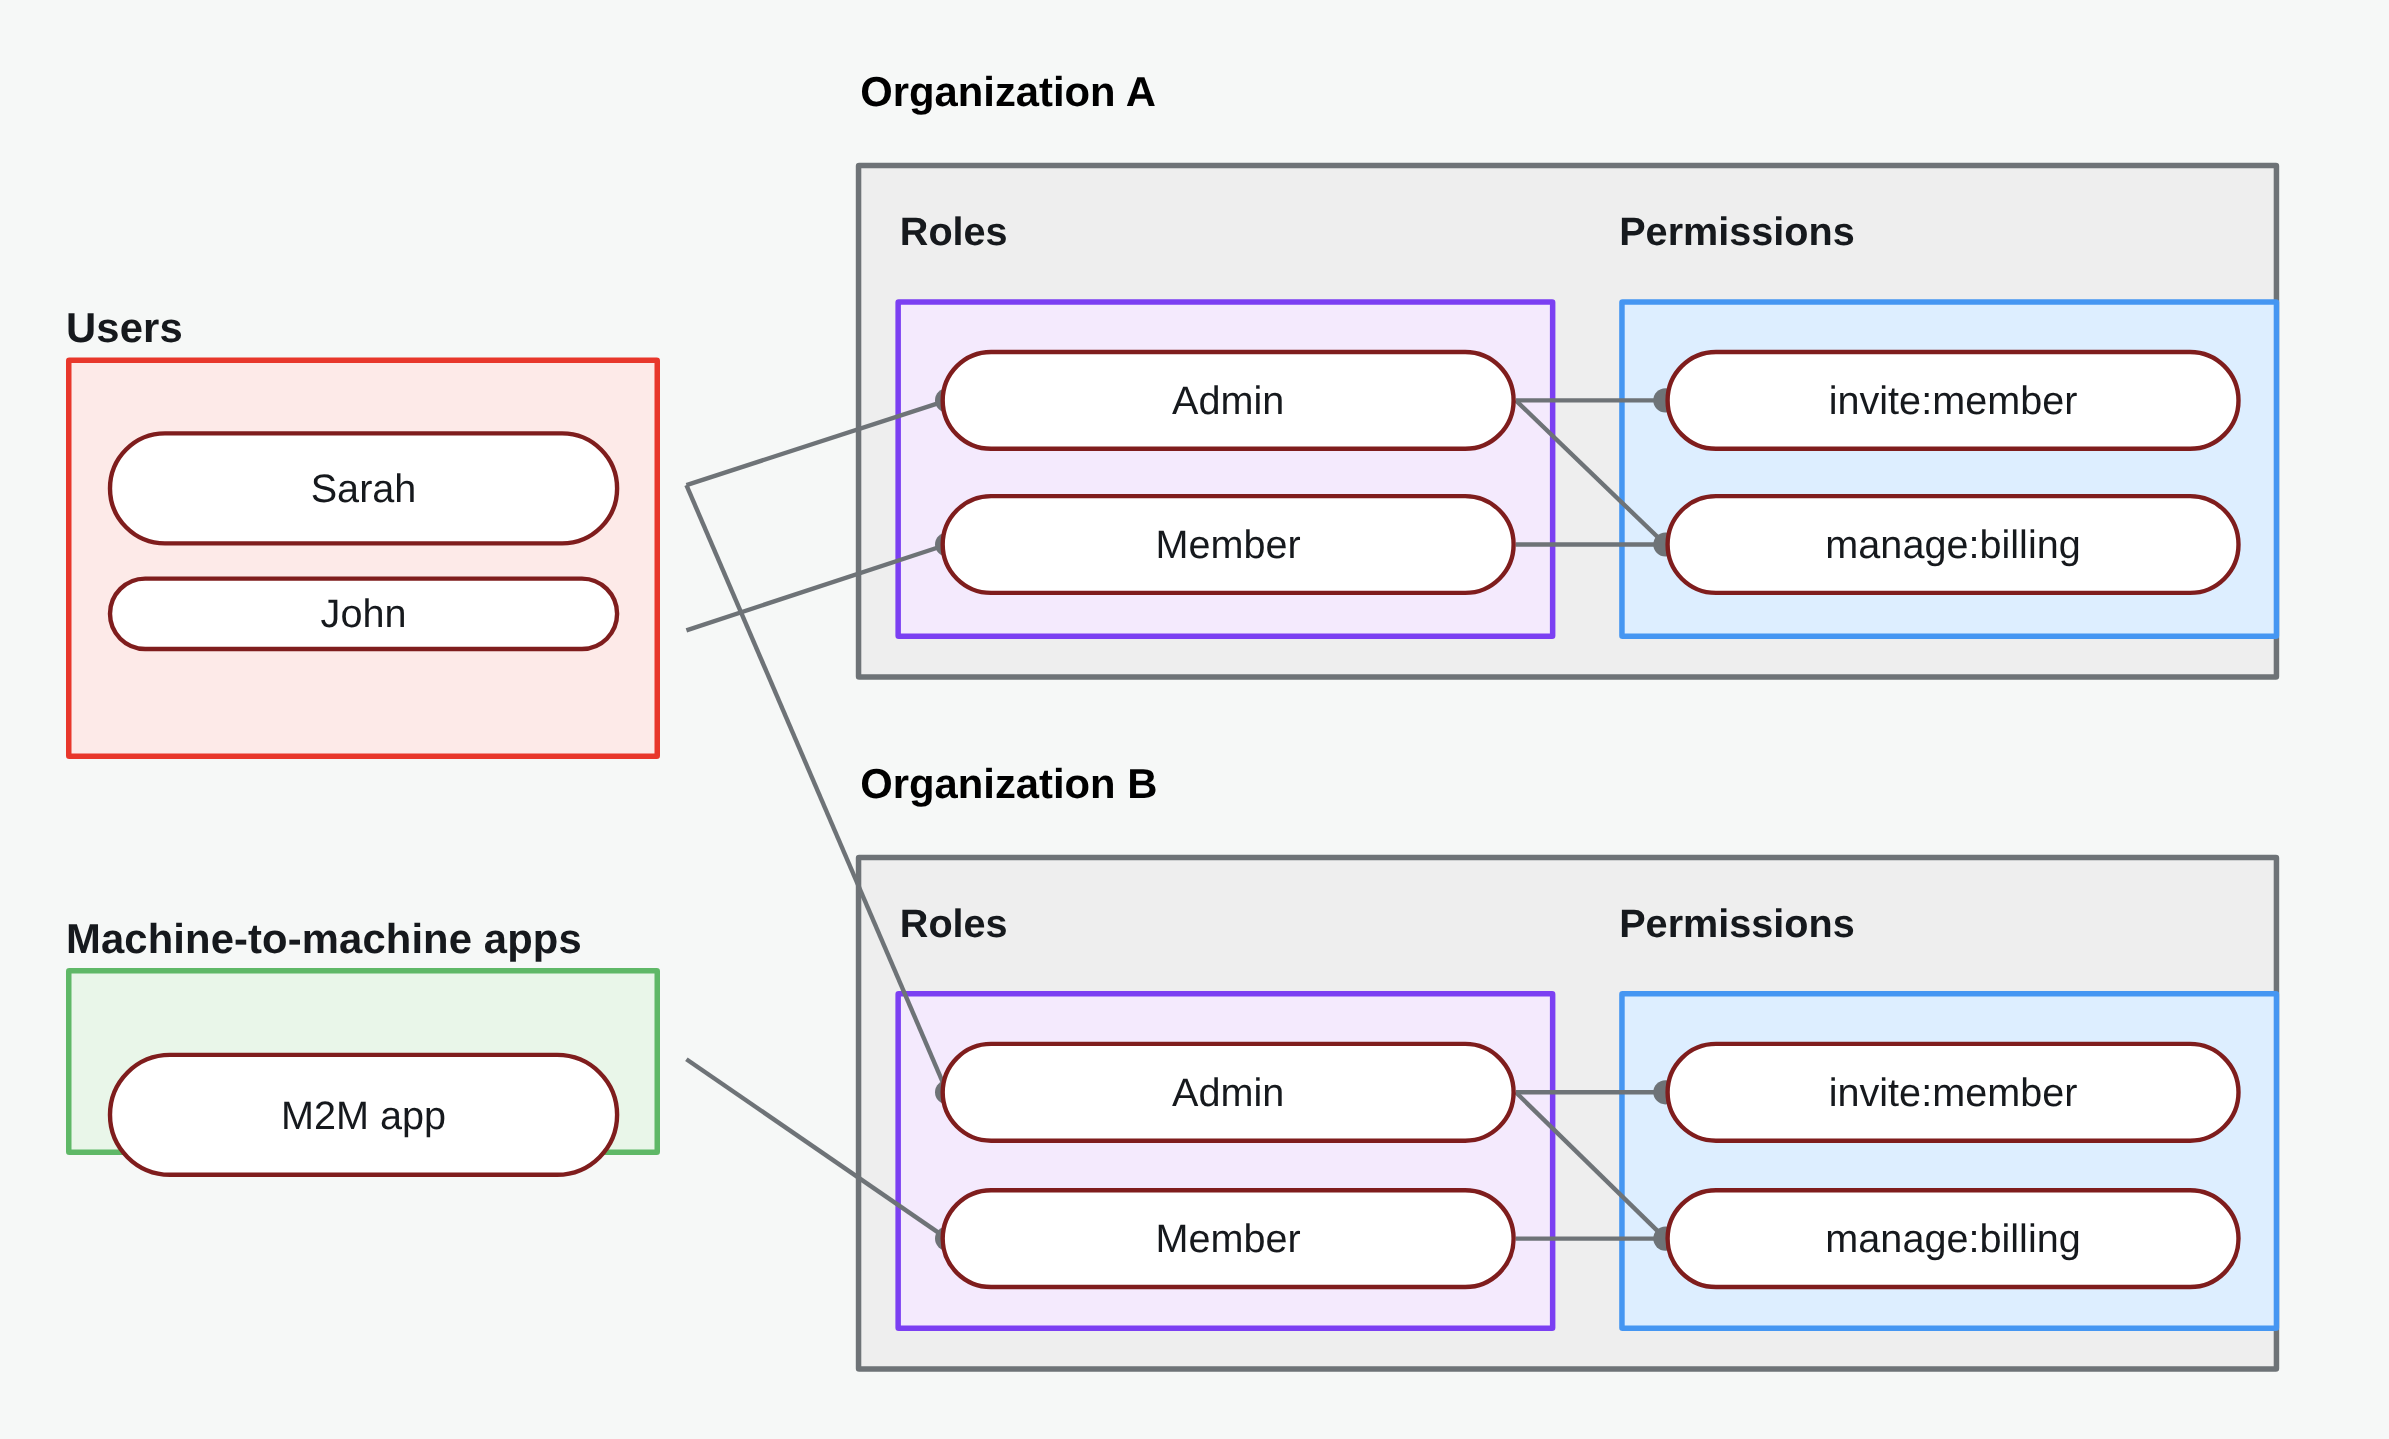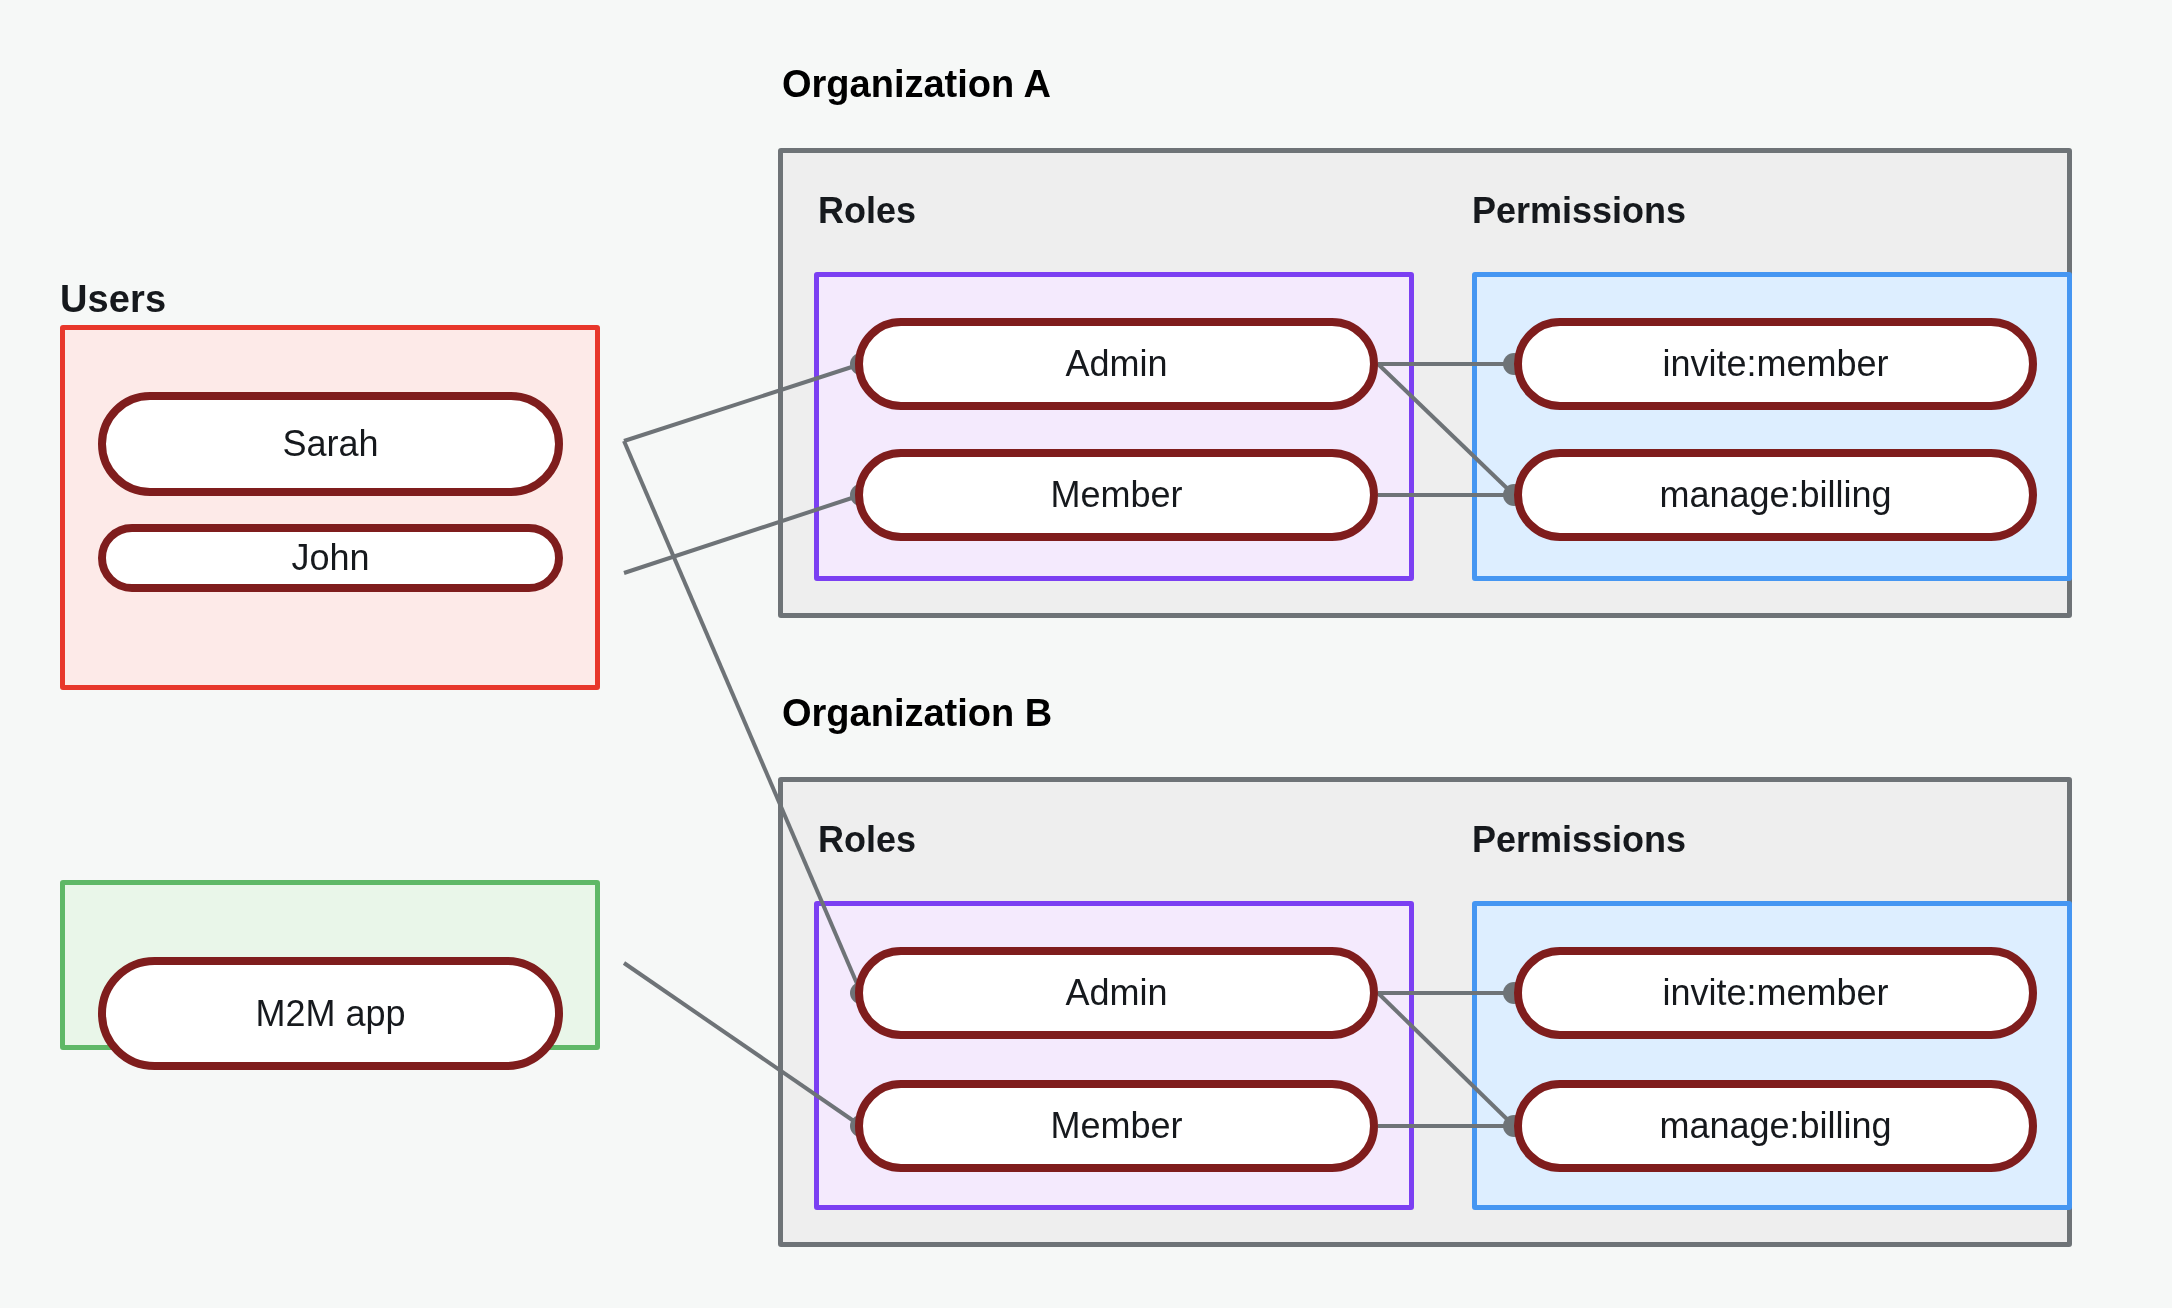--- a/index.html
+++ b/index.html
@@ -81,21 +81,21 @@
   .box-perms {
     border-width: 5px;
     border-color: #4596f2;
     background: #ddeeff;
     border-radius: 3px;
     z-index: 3;
   }
   .node {
     position: absolute;
     background: #ffffff;
-    border: 8px solid #7f1d1d;
+    border: 4px solid #7f1d1d;
     border-radius: 999px;
     display: flex;
     align-items: center;
     justify-content: center;
     font-size: 36px;
     color: #16191d;
     z-index: 7;
     white-space: nowrap;
   }
 </style>
@@ -140,20 +140,21 @@
   </svg>
 
   <div class="section-title" style="left:60px; top:240px;">Users</div>
 
   <div class="box box-users" style="left:60px; top:325px; width:540px; height:365px;"></div>
 
   <div class="node" style="left:98px; top:392px; width:465px; height:104px;">Sarah</div>
 
   <div class="node" style="left:98px; top:524px; width:465px; height:68px;text-align:center;">John</div>
 
+  <div class="section-title" style="left:60px; top:795px;">Machine-to-machine apps</div>
 
   <div class="box box-m2m" style="left:60px; top:880px; width:540px; height:170px;"></div>
 
   <div class="node" style="left:98px; top:957px; width:465px; height:113px;">M2M app</div>
 
   <div class="org-title" style="left:782px; top:63px;">Organization A</div>
 
   <div class="box box-org" style="left:778px; top:148px; width:1294px; height:470px;"></div>
 
   <div class="group-label" style="left:818px; top:190px;">Roles</div>

